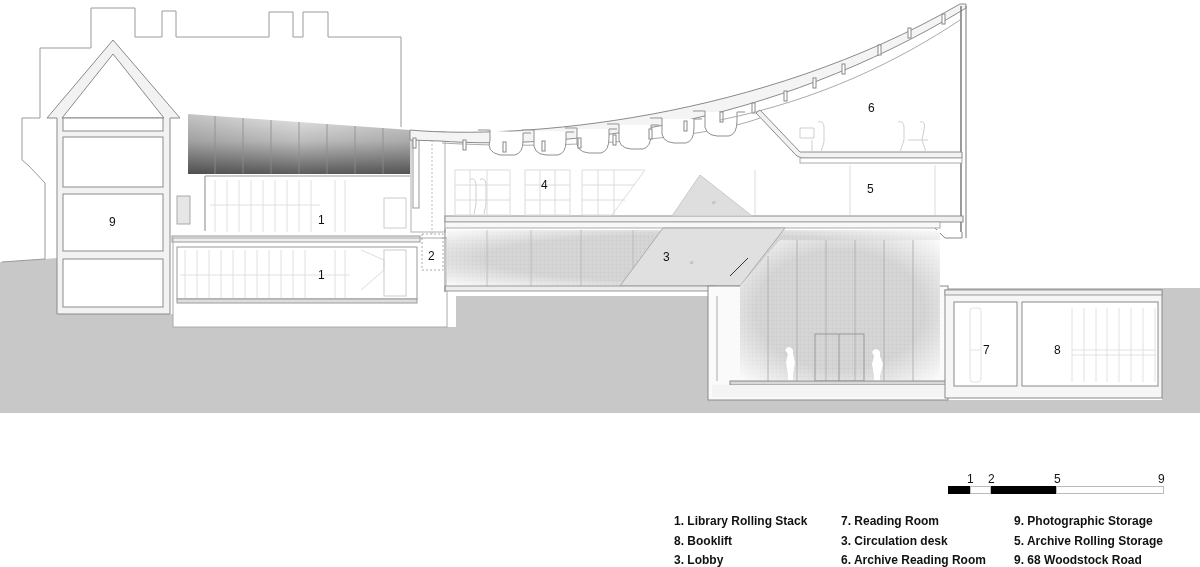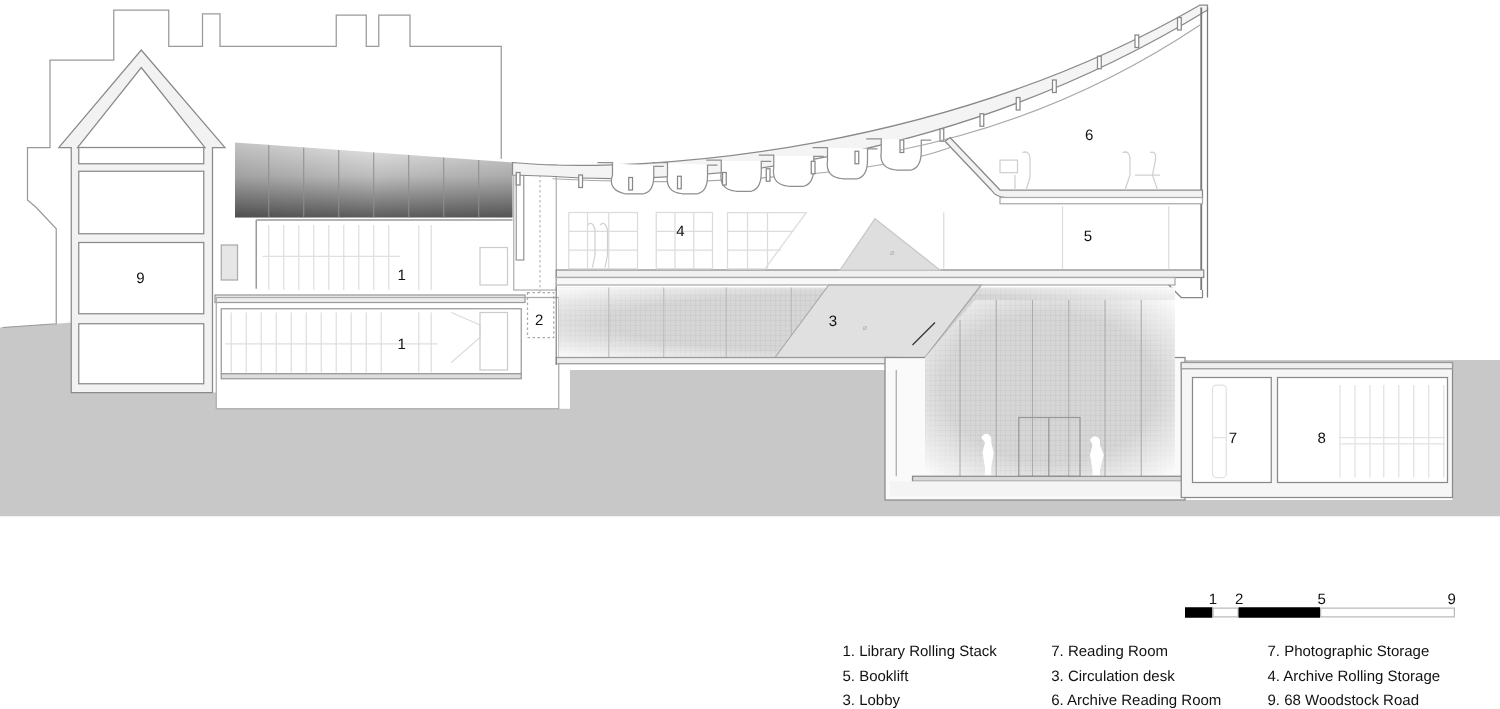--- a/index.html
+++ b/index.html
@@ -3,21 +3,21 @@
   <meta charset="utf-8">
   <style>
     html, body { margin: 0; padding: 0; background: #ffffff; }
     body { width: 1200px; height: 567px; position: relative; overflow: hidden;
            font-family: "Liberation Sans", "DejaVu Sans", sans-serif; }
     #drawing { position: absolute; left: 0; top: 0; width: 1200px; height: 567px; }
     .room-label { font-family: "Liberation Sans", sans-serif; font-size: 12px; fill: #111; }
     .scale-label { position: absolute; font-size: 12px; color: #111; }
     .legend { position: absolute; left: 674px; top: 512px; width: 520px; height: 55px; }
     .legend-col { position: absolute; top: 0; }
-    .legend-item { font-size: 12px; line-height: 19.5px; color: #111; white-space: nowrap; }
+    .legend-item { font-size: 12px; line-height: 19.5px; color: #111; white-space: nowrap; font-weight: bold; }
     .scale-bar { position: absolute; left: 948px; top: 486px; width: 216px; height: 8px; }
     .seg { position: absolute; top: 0; height: 8px; box-sizing: border-box; border: 1px solid #bbb; }
   </style>
 </head>
 <body>
 
 <svg id="drawing" viewBox="0 0 1200 567" xmlns="http://www.w3.org/2000/svg">
   <defs>
     <linearGradient id="roofGrad" x1="0" y1="0" x2="0" y2="1">
       <stop offset="0" stop-color="#e6e6e6"></stop>
@@ -228,26 +228,26 @@
     <div class="seg" style="left:0; width:22px; background:#000; border-color:#000;"></div>
     <div class="seg" style="left:22px; width:21px; background:#fff;"></div>
     <div class="seg" style="left:43px; width:65px; background:#000; border-color:#000;"></div>
     <div class="seg" style="left:108px; width:108px; background:#fff;"></div>
   </div>
 </div>
 
 <div class="legend">
   <div class="legend-col" style="left:0;">
     <div class="legend-item">1. Library Rolling Stack</div>
-    <div class="legend-item">5. Booklift</div>
+    <div class="legend-item">8. Booklift</div>
     <div class="legend-item">3. Lobby</div>
   </div>
   <div class="legend-col" style="left:167px;">
     <div class="legend-item">7. Reading Room</div>
     <div class="legend-item">3. Circulation desk</div>
     <div class="legend-item">6. Archive Reading Room</div>
   </div>
   <div class="legend-col" style="left:340px;">
-    <div class="legend-item">7. Photographic Storage</div>
-    <div class="legend-item">4. Archive Rolling Storage</div>
+    <div class="legend-item">9. Photographic Storage</div>
+    <div class="legend-item">5. Archive Rolling Storage</div>
     <div class="legend-item">9. 68 Woodstock Road</div>
   </div>
 </div>
 
 </body></html>

